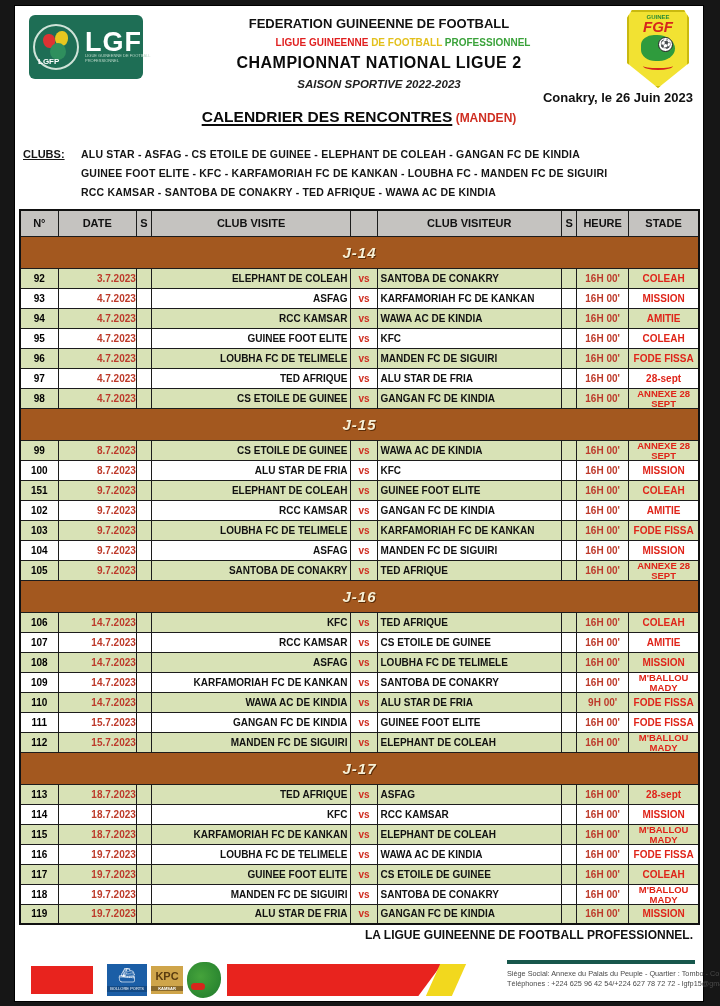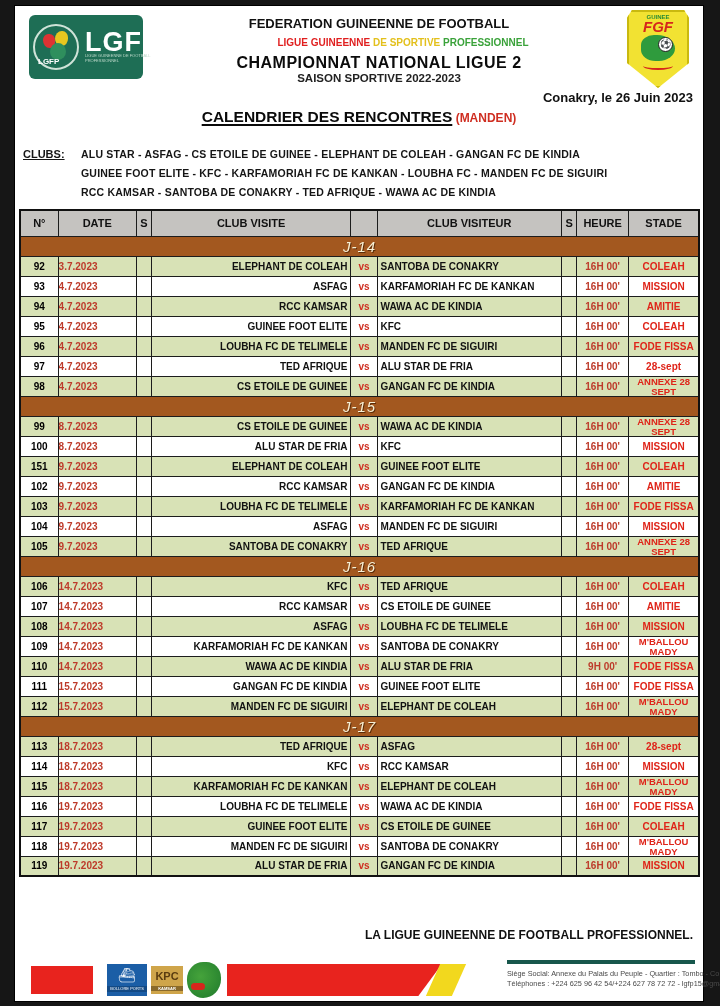--- a/index.html
+++ b/index.html
@@ -30,41 +30,41 @@
   .fgf-country{font-size:6px;font-weight:bold;color:#2a8c35;margin-top:2px;}
   .fgf-name{font-size:15px;font-weight:bold;font-style:italic;color:#d6261c;line-height:14px;}
   .fgf-map{position:relative;width:34px;height:26px;background:#2f9b3d;border-radius:40% 55% 50% 45%;margin-top:1px;}
   .fgf-ball{position:absolute;right:2px;top:2px;width:15px;height:15px;background:#fff;border-radius:50%;border:1px solid #222;font-size:9px;line-height:13px;text-align:center;}
   .fgf-smile{width:30px;height:8px;border-bottom:2.5px solid #d6261c;border-radius:50%;margin-top:1px;}
   .hdr-center{position:absolute;left:130px;right:90px;top:10px;text-align:center;}
   .hdr-line1{font-size:13px;font-weight:bold;color:#111;}
   .hdr-line2{font-size:10px;font-weight:bold;margin-top:6px;}
   .hdr-line2 .p-red{color:var(--ligue-red);padding-left:48px;} .hdr-line2 .p-yellow{color:var(--ligue-yellow);} .hdr-line2 .p-green{color:var(--ligue-green);}
   .hdr-line3{font-size:16px;font-weight:bold;color:#0b0b0b;margin-top:6px;letter-spacing:.5px;}
-  .hdr-line4{font-size:11.5px;font-weight:bold;color:#222;}
+  .hdr-line4{font-size:11.5px;font-weight:bold;font-style:italic;color:#222;margin-top:6px;}
   .hdr-date{position:absolute;right:10px;top:84px;font-size:13px;font-weight:bold;color:#111;}
   .hdr-title{position:absolute;left:0;right:0;top:102px;text-align:center;font-size:15.5px;font-weight:bold;color:#0a0a0a;}
   .hdr-title .t-main{text-decoration:underline;text-decoration-thickness:2px;text-underline-offset:2px;}
   .hdr-title .t-suffix{color:var(--accent-red);font-size:12px;text-decoration:none;}
 
   
   .clubs{position:relative;margin:14px 20px 0 8px;font-size:10.5px;font-weight:bold;color:#151515;}
   .clubs-label{position:absolute;left:0;top:0;text-decoration:underline;font-size:11px;}
   .clubs-lines{margin-left:58px;}
   .clubs-lines div{margin-bottom:7px;letter-spacing:.2px;}
 
   
   table{width:681px;margin:11px 0 0 4px;border-collapse:collapse;table-layout:fixed;border:2px solid #111;}
   td,th{border:1px solid #1c1c1c;overflow:hidden;white-space:nowrap;}
   thead th{background:var(--header-gray);font-size:11px;font-weight:bold;color:#111;height:26px;}
-  tr.band td{background:var(--band-brown);color:var(--band-text);font-size:15px;font-weight:normal;font-style:italic;text-align:center;height:20px;letter-spacing:1px;text-shadow:1px 1px 0 #5c2d08;}
+  tr.band td{background:var(--band-brown);color:var(--band-text);font-size:15px;font-weight:bold;font-style:italic;text-align:center;height:32px;letter-spacing:1px;text-shadow:1px 1px 0 #5c2d08;}
   tr.match td{height:20px;font-size:10px;}
   tr.green td{background:var(--row-green);} tr.white td{background:#fff;}
   td.c-num{text-align:center;font-weight:bold;color:#000;font-size:10.5px;}
-  td.c-date{text-align:left;font-weight:bold;color:var(--date-red);font-size:10.5px;}
+  td.c-date{text-align:right;font-weight:bold;color:var(--date-red);font-size:10.5px;}
   td.c-home{text-align:right;padding-right:3px;color:#111;font-weight:600;}
   td.c-vs{text-align:center;color:var(--accent-red);font-weight:bold;font-size:9.5px;}
   td.c-away{text-align:left;padding-left:3px;color:#111;font-weight:600;}
   td.c-time{text-align:center;font-weight:bold;color:var(--date-red);font-size:10px;}
   td.c-stade{text-align:center;font-weight:bold;color:var(--stade-red);font-size:10px;}
   td.c-stade .clip2{white-space:normal;line-height:10px;max-height:19px;overflow:hidden;font-size:9.5px;}
 
   
   .foot-sign{position:absolute;right:10px;top:922px;font-size:12px;font-weight:bold;color:#111;}
   .foot-bar{position:absolute;left:0;right:0;top:952px;height:45px;}
@@ -95,21 +95,21 @@
         <span class="lgfp-circle-label">LGFP</span>
       </div>
       <div class="lgfp-text">
         <span>LGFP</span>
         <div class="lgfp-sub">LIGUE GUINEENNE DE FOOTBALL PROFESSIONNEL</div>
       </div>
     </div>
 
     <div class="hdr-center">
       <div class="hdr-line1">FEDERATION GUINEENNE DE FOOTBALL</div>
-      <div class="hdr-line2"><span class="p-red">LIGUE GUINEENNE </span><span class="p-yellow">DE SPORTIVE </span><span class="p-green">PROFESSIONNEL</span></div>
+      <div class="hdr-line2"><span class="p-red">LIGUE GUINEENNE </span><span class="p-yellow">DE FOOTBALL </span><span class="p-green">PROFESSIONNEL</span></div>
       <div class="hdr-line3">CHAMPIONNAT NATIONAL LIGUE 2</div>
       <div class="hdr-line4">SAISON SPORTIVE 2022-2023</div>
     </div>
 
     <div class="fgf-logo">
       <span class="fgf-country">GUINEE</span>
       <span class="fgf-name">FGF</span>
       <div class="fgf-map">
         <div class="fgf-ball">⚽</div>
       </div>

